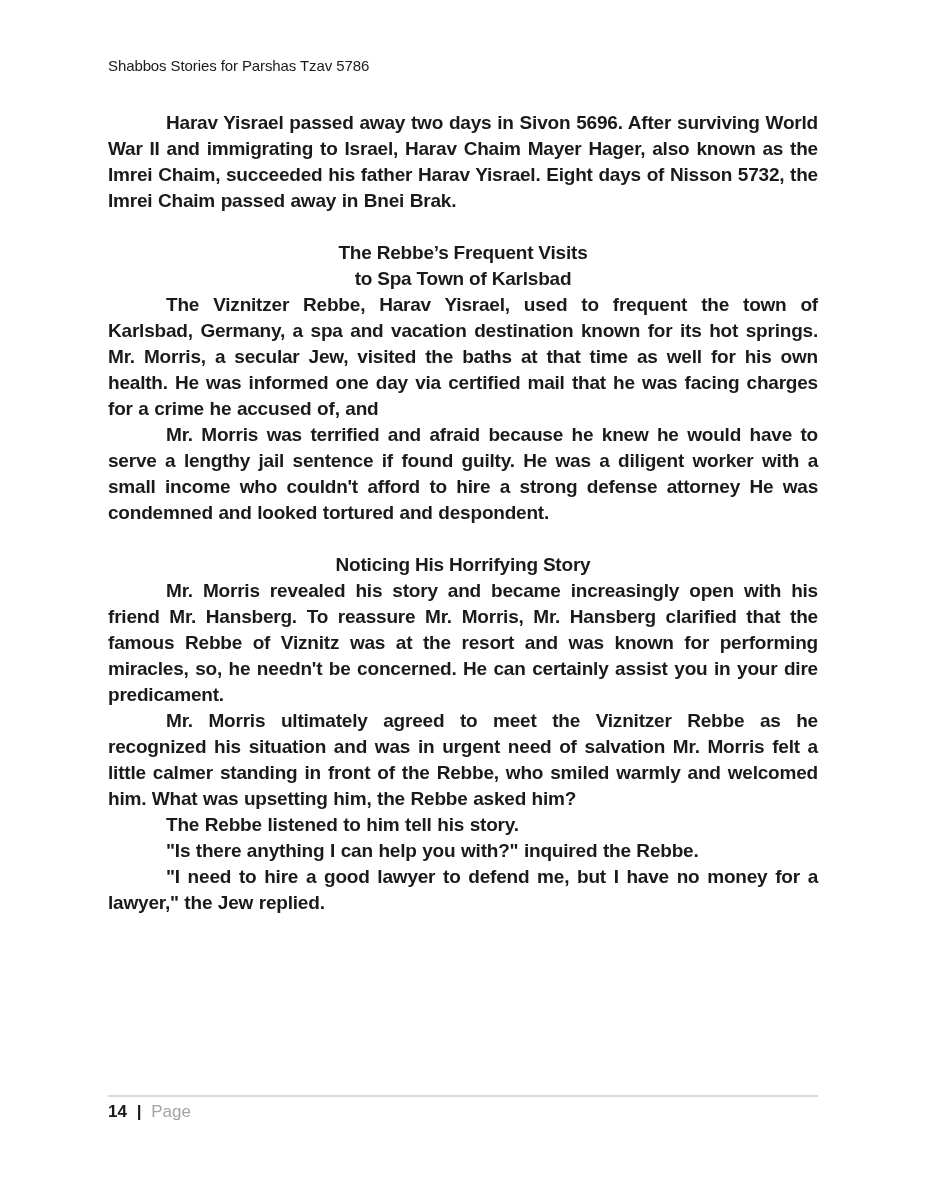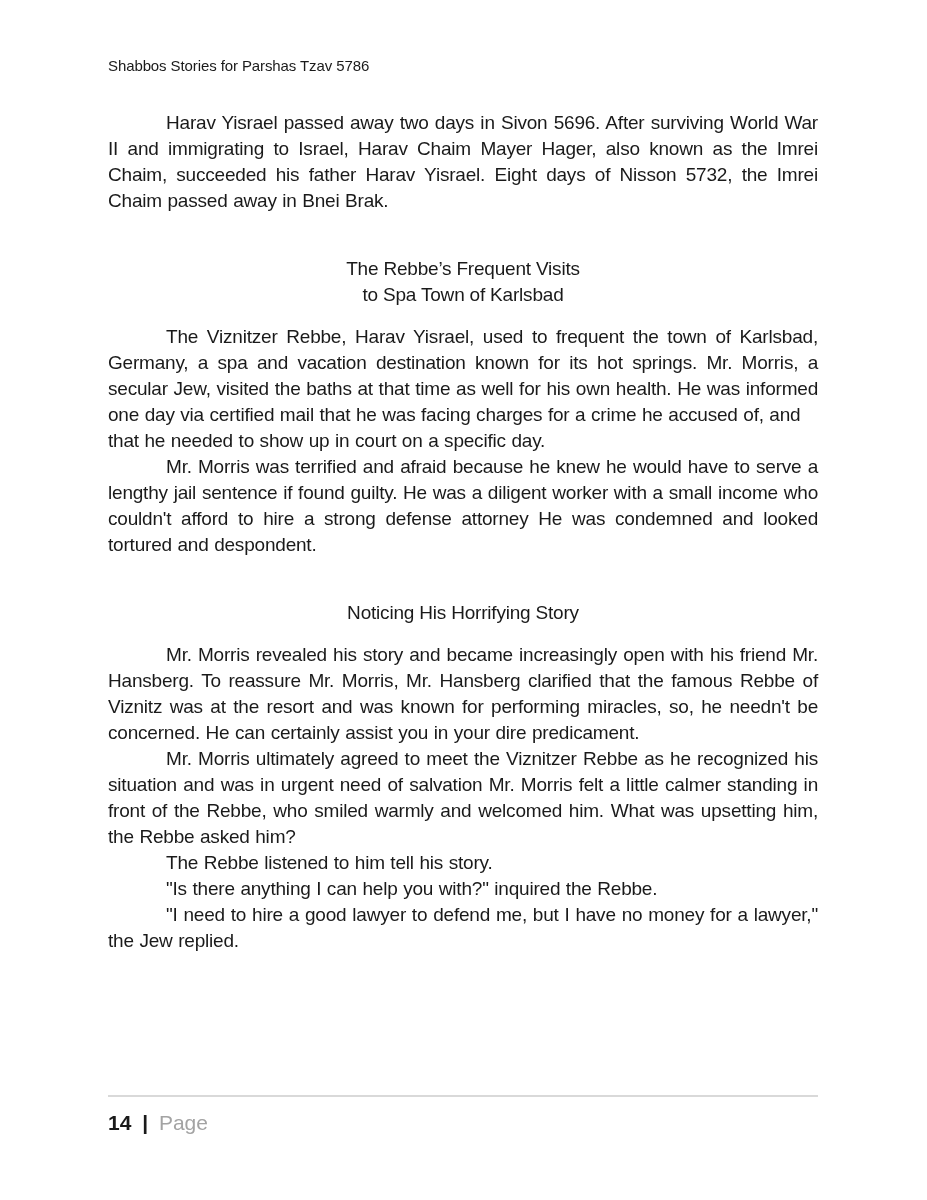--- a/index.html
+++ b/index.html
@@ -24,60 +24,60 @@
     top: 110px; left: 108px; right: 109px;
     font-size: 19px;
     line-height: 26px;
     letter-spacing: -0.2px;
   }
   .para {
     margin: 0;
     text-align: justify;
     text-indent: 58px;
     word-spacing: 0.5px;
+    font-weight: bold;
   }
   .para.no-indent { text-indent: 0; }
   .heading {
-    margin: 16px;
+    margin: 0;
     text-align: center;
-    font-weight: normal;
+    font-weight: bold;
     font-size: 19px;
     line-height: 26px;
   }
   .spacer { height: 26px; }
   .doc-footer {
     position: absolute;
     left: 108px; right: 109px; top: 1095px;
   }
   .footer-rule {
     border-top: 2px solid var(--rule, #d9d9d9);
     height: 0;
   }
   .footer-text {
-    padding-top: 16px;
-    font-size: 21px;
+    padding-top: 5px;
+    font-size: 17px;
     line-height: 19px;
   }
   .pagenum, .sep { font-weight: bold; color: var(--text, #1a1a1a); }
   .sep { margin: 0 5px; }
   .pagelabel { color: var(--muted, #a3a3a3); }
 </style>
 </head>
 <body>
 
 <div class="page" style="--bg: #ffffff; --text: #1a1a1a; --muted: #a3a3a3; --rule: #d9d9d9;">
 
   <div class="doc-header">Shabbos Stories for Parshas Tzav 5786</div>
 
   <div class="doc-body">
       <p class="para">Harav Yisrael passed away two days in Sivon 5696. After surviving World War II and immigrating to Israel, Harav Chaim Mayer Hager, also known as the Imrei Chaim, succeeded his father Harav Yisrael. Eight days of Nisson 5732, the Imrei Chaim passed away in Bnei Brak.</p>
       <div class="spacer"></div>
       <h2 class="heading">The Rebbe’s Frequent Visits<br>to Spa Town of Karlsbad</h2>
       <p class="para">The Viznitzer Rebbe, Harav Yisrael, used to frequent the town of Karlsbad, Germany, a spa and vacation destination known for its hot springs. Mr. Morris, a secular Jew, visited the baths at that time as well for his own health. He was informed one day via certified mail that he was facing charges for a crime he accused of, and</p>
-      <p class="para no-indent">that he needed to show up in court on a specific day.</p>
       <p class="para">Mr. Morris was terrified and afraid because he knew he would have to serve a lengthy jail sentence if found guilty. He was a diligent worker with a small income who couldn't afford to hire a strong defense attorney He was condemned and looked tortured and despondent.</p>
       <div class="spacer"></div>
       <h2 class="heading">Noticing His Horrifying Story</h2>
       <p class="para">Mr. Morris revealed his story and became increasingly open with his friend Mr. Hansberg. To reassure Mr. Morris, Mr. Hansberg clarified that the famous Rebbe of Viznitz was at the resort and was known for performing miracles, so, he needn't be concerned. He can certainly assist you in your dire predicament.</p>
       <p class="para">Mr. Morris ultimately agreed to meet the Viznitzer Rebbe as he recognized his situation and was in urgent need of salvation Mr. Morris felt a little calmer standing in front of the Rebbe, who smiled warmly and welcomed him. What was upsetting him, the Rebbe asked him?</p>
       <p class="para">The Rebbe listened to him tell his story.</p>
       <p class="para">"Is there anything I can help you with?" inquired the Rebbe.</p>
       <p class="para">"I need to hire a good lawyer to defend me, but I have no money for a lawyer," the Jew replied.</p>
     </div>
 

